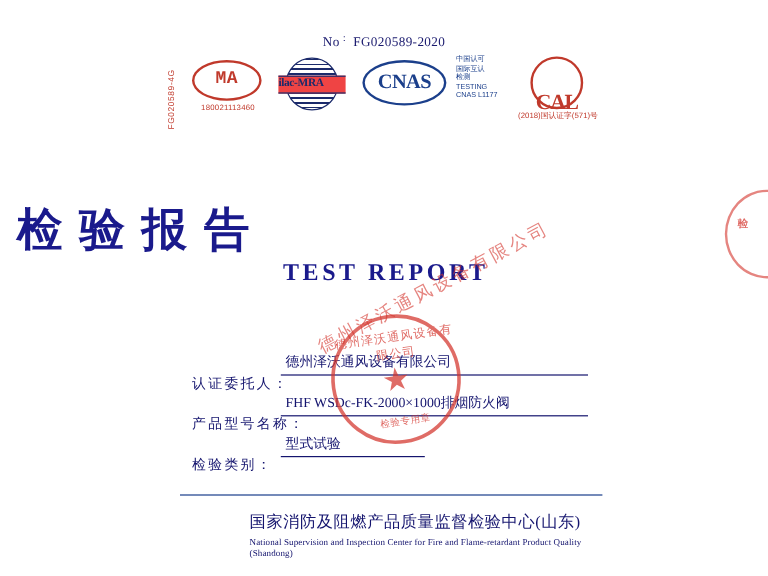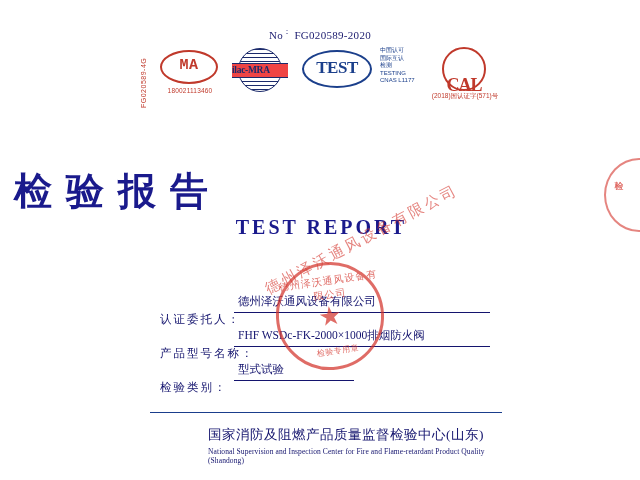--- a/index.html
+++ b/index.html
@@ -462,21 +462,21 @@
       <div class="num">180021113460</div>
     </div>
 
     <div class="logo ilac">
       <div class="globe"></div>
       <div class="band">ilac-MRA</div>
     </div>
 
     <div class="logo cnas">
       <div class="ell"></div>
-      <div class="txt">TEST</div>
+      <div class="txt">CNAS</div>
     </div>
 
     <div class="cnas-text">
       <div>中国认可</div>
       <div>国际互认</div>
       <div>检测</div>
       <div>TESTING</div>
       <div>CNAS L1177</div>
     </div>
 

